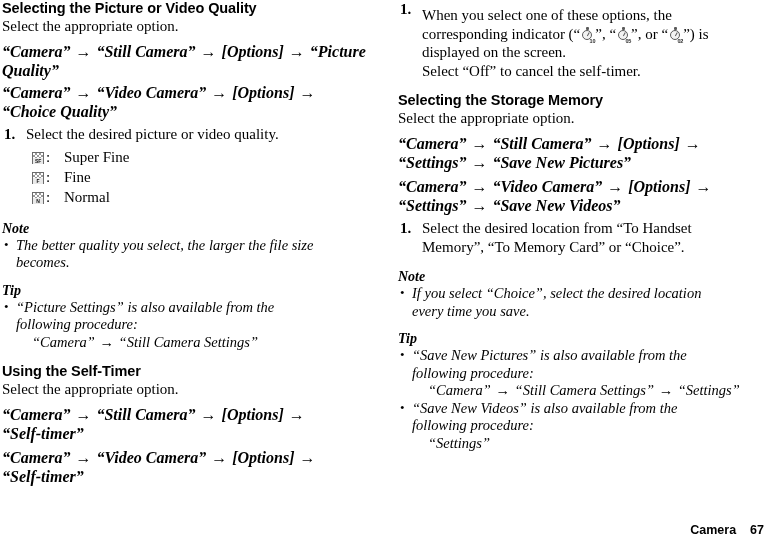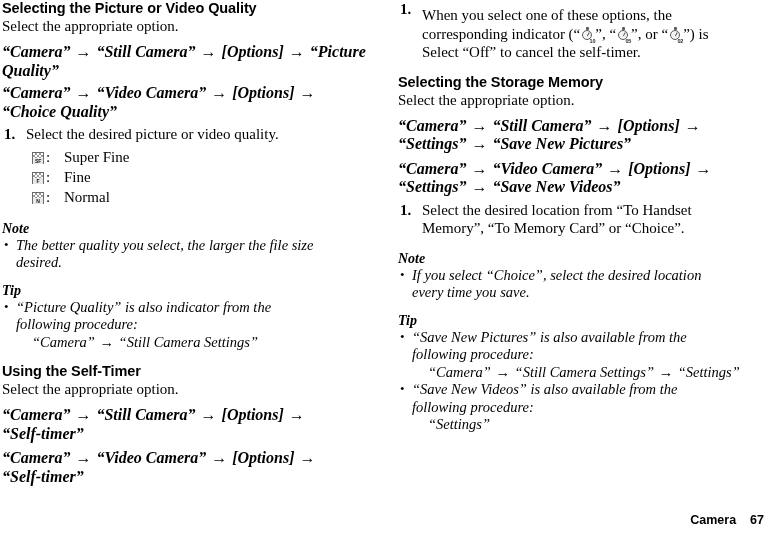--- a/index.html
+++ b/index.html
@@ -229,21 +229,21 @@
     font-weight: bold;
     font-style: normal;
     color: #2b2b2b;
     letter-spacing: -0.2px;
   }
 
   
   .footer {
     position: absolute;
     right: 4px;
-    bottom: 20px;
+    bottom: 10px;
     font-family: "Liberation Sans", "DejaVu Sans", sans-serif;
     font-weight: bold;
     font-size: 12.5px;
     line-height: 15px;
     white-space: nowrap;
   }
   .footer .chapter { margin-right: 14px; }
 
   .sp4  { height: 4px; }
   .sp6  { height: 6px; }
@@ -320,28 +320,28 @@
       </div>
     </div>
 
     <div class="sp12"></div>
 
     <p class="note-head">Note</p>
     <p class="bullet-item">
       <span class="bullet-dot">•</span>
       <span>The better quality you select, the larger the file size</span>
     </p>
-    <p class="bullet-sub">desired.</p>
+    <p class="bullet-sub">becomes.</p>
 
     <div class="sp10"></div>
 
     <p class="note-head">Tip</p>
     <p class="bullet-item">
       <span class="bullet-dot">•</span>
-      <span>“Picture Quality” is also indicator from the</span>
+      <span>“Picture Settings” is also available from the</span>
     </p>
     <p class="bullet-sub">following procedure:</p>
     <p class="bullet-sub indent2">
       <span>“Camera”</span>
       <span class="arrow">→</span>
       <span>“Still Camera Settings”</span>
     </p>
 
     <div class="sp12"></div>
 
@@ -382,20 +382,21 @@
       <span class="step-num">1.</span>
     </p>
 
     <div class="sp6"></div>
 
     <div class="step-cont">
       <div class="indicator-line">When you select one of these options, the</div>
       <div class="indicator-line">
         <span>corresponding indicator (“</span><span class="timer-icon"><span class="dial"></span><span class="stem"></span><span class="sub">10</span></span><span>”, “</span><span class="timer-icon"><span class="dial"></span><span class="stem"></span><span class="sub">05</span></span><span>”, or “</span><span class="timer-icon"><span class="dial"></span><span class="stem"></span><span class="sub">02</span></span><span>”) is</span>
       </div>
+      <div class="indicator-line">displayed on the screen.</div>
       <div class="indicator-line">Select “Off” to cancel the self-timer.</div>
     </div>
 
     <div class="sp12"></div>
 
     <h2 class="section-heading">Selecting the Storage Memory</h2>
     <p class="body-line">Select the appropriate option.</p>
 
     <div class="sp8"></div>
 

